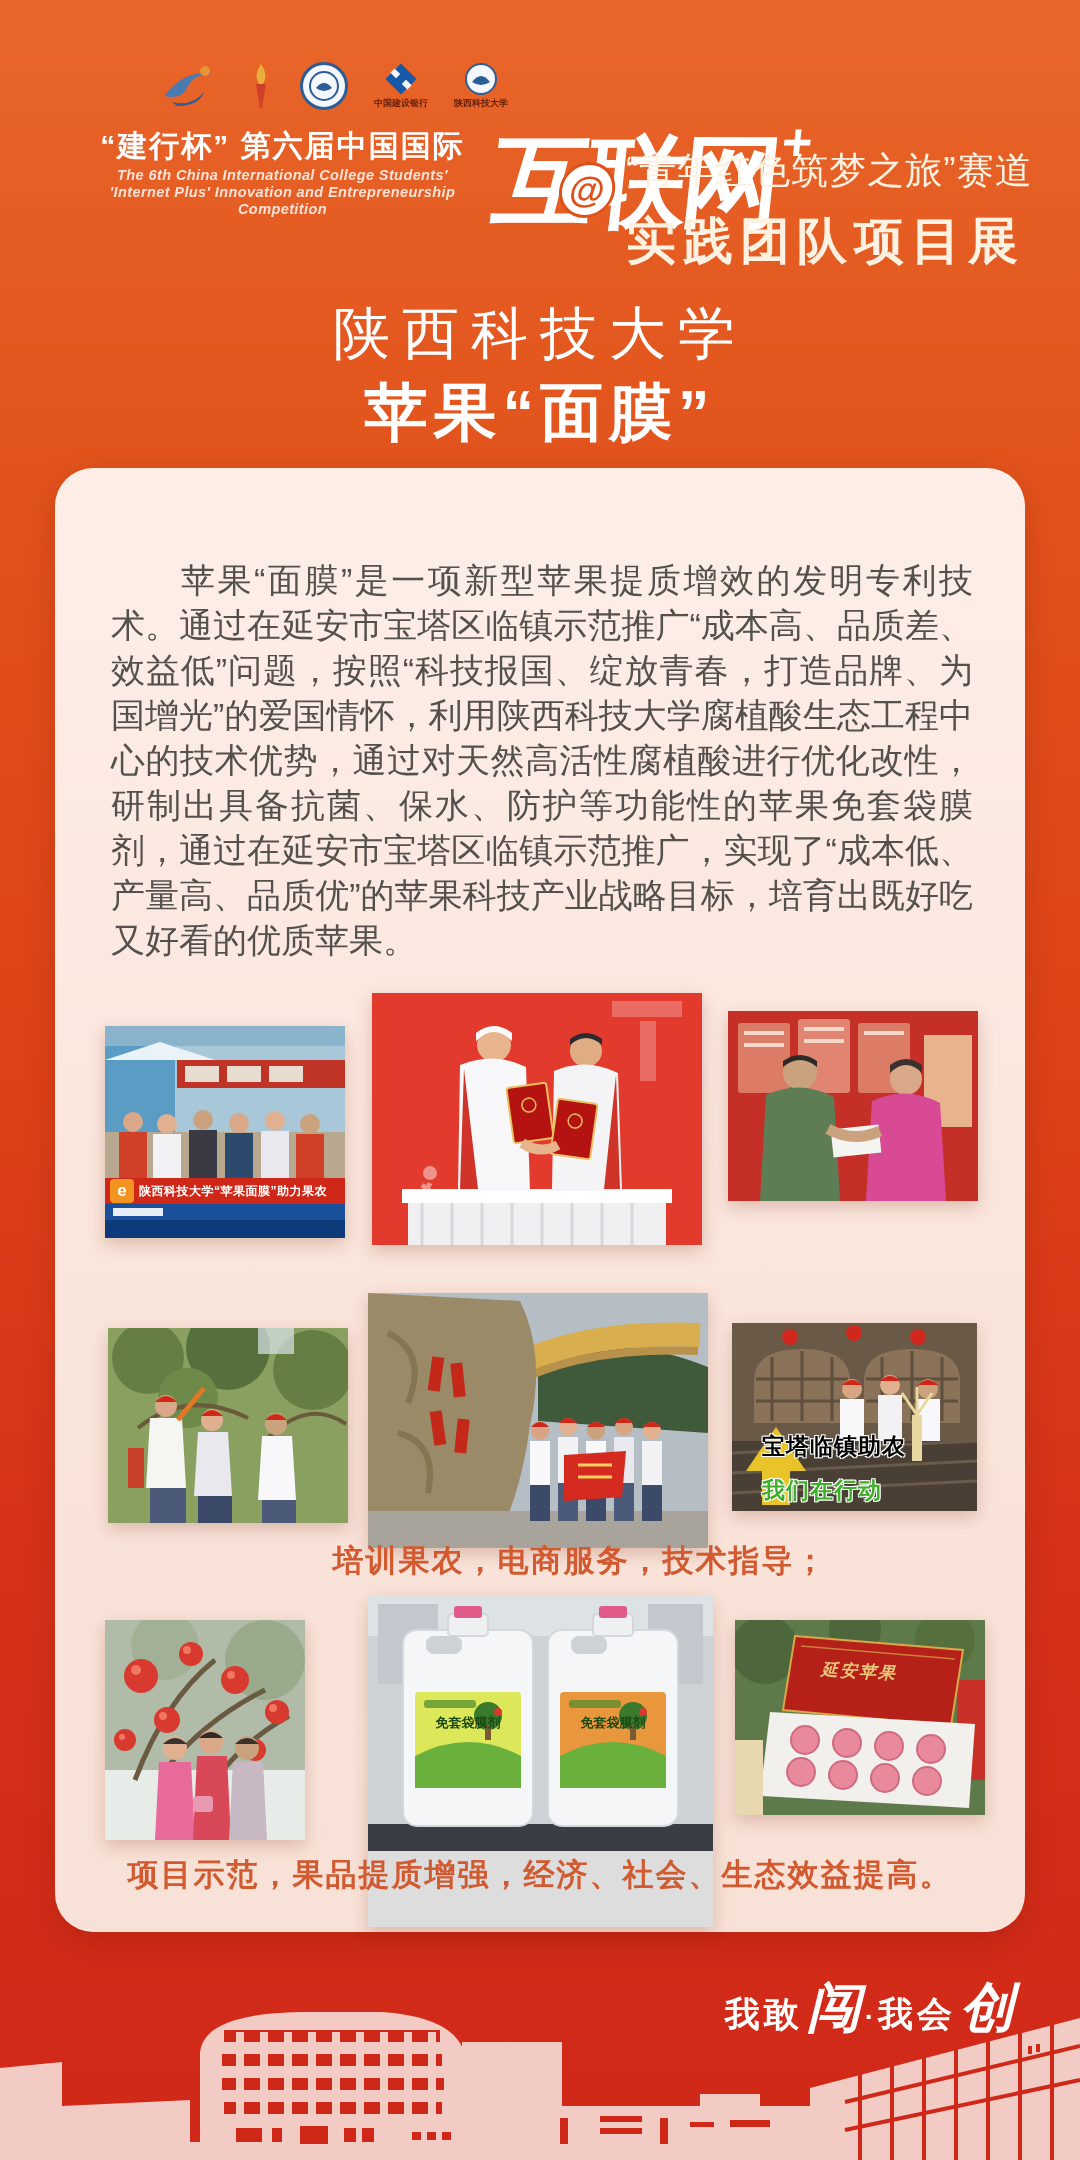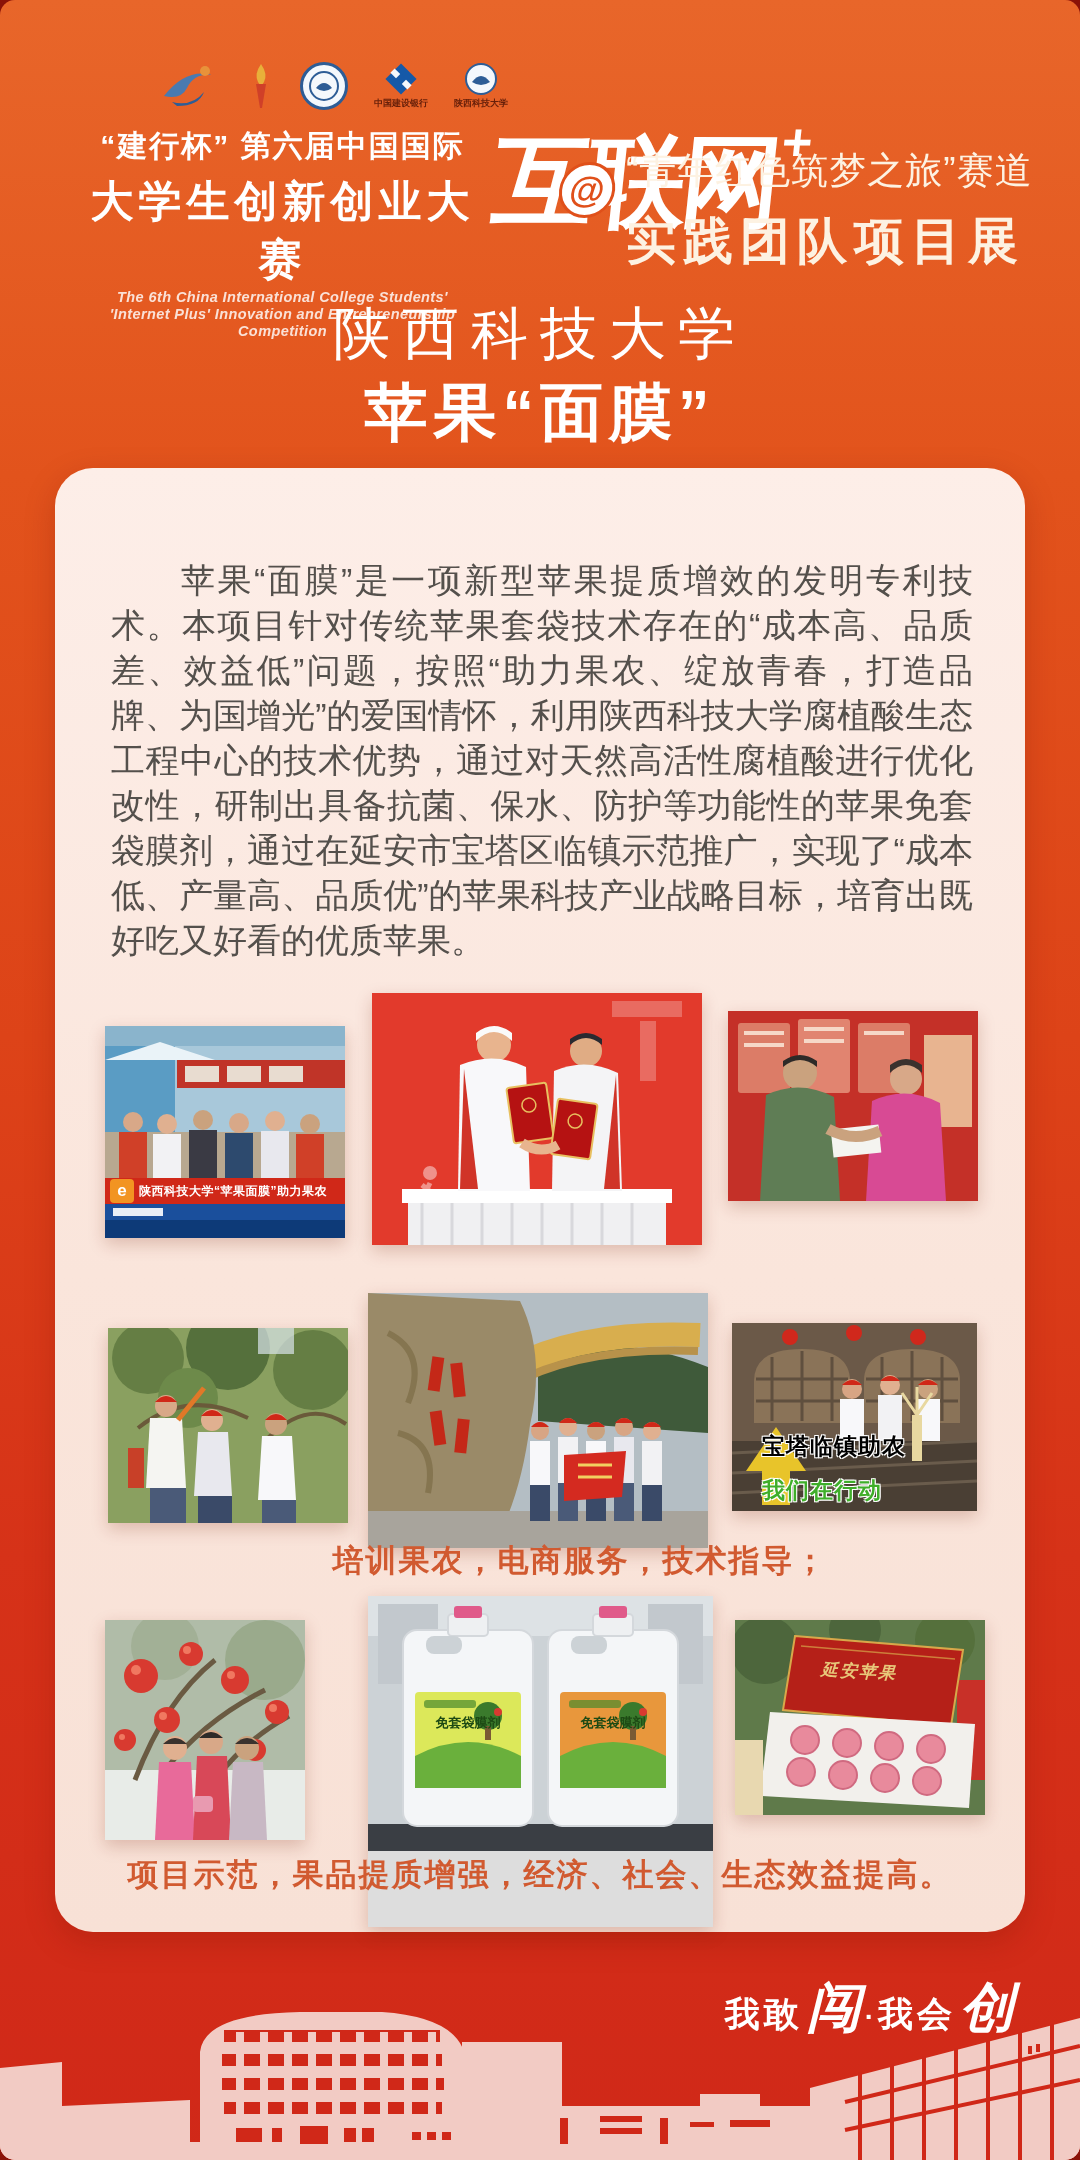--- a/index.html
+++ b/index.html
@@ -1,18 +1,18 @@
 <!DOCTYPE html>
 <html><head>
 <meta charset="utf-8">
 <style>
   html,body{margin:0;padding:0;background:#8a1208;}
   .page{position:relative;width:1080px;height:2160px;overflow:hidden;margin:0 auto;
         font-family:"Liberation Sans",sans-serif;
-        background:linear-gradient(180deg,#e8662a 0%,#e2531c 22%,#dd4318 48%,#d63218 72%,#d02818 100%);border-radius:15px;}
+        background:linear-gradient(180deg,#e8662a 0%,#e2531c 22%,#dd4318 48%,#d63218 72%,#d02818 100%);}
   
   .logo-row{position:absolute;left:158px;top:58px;width:430px;height:56px;display:flex;align-items:center;gap:26px;}
   .logo{display:flex;flex-direction:column;align-items:center;}
   .logo-caption{font-size:9px;color:rgba(80,20,5,.85);margin-top:1px;white-space:nowrap;font-weight:700;}
   .hdr-left{position:absolute;left:70px;top:126px;width:425px;text-align:center;color:#fff;}
   .hdr-l1{font-size:30px;font-weight:700;letter-spacing:2px;}
   .hdr-l2{font-size:43px;font-weight:800;letter-spacing:5px;margin-top:6px;}
   .hdr-eng{font-size:14.5px;line-height:17px;font-style:italic;font-weight:600;
            letter-spacing:.4px;color:rgba(255,255,255,.82);}
   .logotype{position:absolute;left:494px;top:112px;color:#fff;transform:skewX(-6deg);white-space:nowrap;}
@@ -100,21 +100,20 @@
       <svg width="34" height="34" viewBox="0 0 34 34">
         <circle cx="17" cy="17" r="15" fill="#f4f8fc" stroke="#2d5d96" stroke-width="2"></circle>
         <path d="M8,20 Q17,8 26,20 Q17,26 8,20 Z" fill="#2d5d96"></path>
       </svg>
       <div class="logo-caption">陕西科技大学</div>
     </div>
   </div>
 
   <div class="hdr-left">
     <div class="hdr-l1">“建行杯” 第六届中国国际</div>
-    <div class="hdr-l2">大学生创新创业大赛</div>
     <div class="hdr-eng">
       <div>The 6th China International College Students'</div>
       <div>'Internet Plus' Innovation and Entrepreneurship Competition</div>
     </div>
   </div>
 
   <div class="logotype">
     <span class="lt-main">互联网</span><span class="lt-plus">+</span>
     <span class="lt-at">@</span>
   </div>
@@ -122,21 +121,21 @@
   <div class="hdr-right">
     <div class="hdr-r1">“青年红色筑梦之旅”赛道</div>
     <div class="hdr-r2">实践团队项目展</div>
   </div>
 
   <div class="title-uni">陕西科技大学</div>
   <div class="title-proj">苹果“面膜”</div>
 
   <div class="card">
 
-    <p class="intro">苹果“面膜”是一项新型苹果提质增效的发明专利技术。本项目针对传统苹果套袋技术存在的“成本高、品质差、效益低”问题，按照“助力果农、绽放青春，打造品牌、为国增光”的爱国情怀，利用陕西科技大学腐植酸生态工程中心的技术优势，通过对天然高活性腐植酸进行优化改性，研制出具备抗菌、保水、防护等功能性的苹果免套袋膜剂，通过在延安市宝塔区临镇示范推广，实现了“成本低、产量高、品质优”的苹果科技产业战略目标，培育出既好吃又好看的优质苹果。</p>
+    <p class="intro">苹果“面膜”是一项新型苹果提质增效的发明专利技术。通过在延安市宝塔区临镇示范推广“成本高、品质差、效益低”问题，按照“科技报国、绽放青春，打造品牌、为国增光”的爱国情怀，利用陕西科技大学腐植酸生态工程中心的技术优势，通过对天然高活性腐植酸进行优化改性，研制出具备抗菌、保水、防护等功能性的苹果免套袋膜剂，通过在延安市宝塔区临镇示范推广，实现了“成本低、产量高、品质优”的苹果科技产业战略目标，培育出既好吃又好看的优质苹果。</p>
 
     <div class="photo" style="left:50px;top:558px;width:240px;height:212px;">
       <svg width="240" height="212" viewBox="0 0 240 212">
         <rect width="240" height="212" fill="#a8c8da"></rect>
         <rect width="240" height="20" fill="#8ab4cc"></rect>
         <rect x="0" y="20" width="70" height="86" fill="#5a9cc4"></rect>
         <path d="M0,34 L55,16 L110,34 Z" fill="#eaf3f8"></path>
         <rect x="72" y="34" width="168" height="28" fill="#c03428"></rect>
         <rect x="80" y="40" width="34" height="16" fill="#e8dcd0"></rect>
         <rect x="122" y="40" width="34" height="16" fill="#e8dcd0"></rect>

